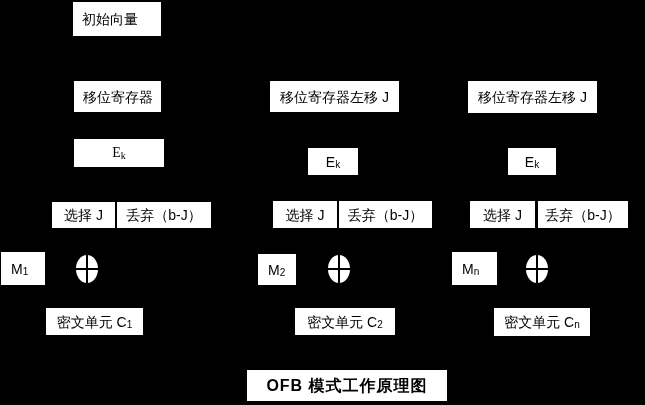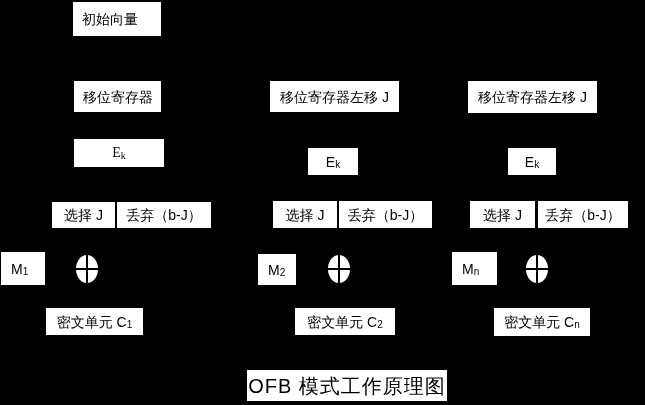--- a/index.html
+++ b/index.html
@@ -19,21 +19,21 @@
     align-items: center;
     justify-content: center;
     white-space: nowrap;
     box-sizing: border-box;
     line-height: 1;
   }
   .align-left { justify-content: flex-start; padding-left: 9px; }
   .m-box { justify-content: flex-start; padding-left: 10px; }
   .serif { font-family: "Liberation Serif", serif; }
   .box sub { font-size: 10px; line-height: 1; transform: translateY(3px); }
-  .title-box { font-weight: normal; font-size: 20px; letter-spacing: 1px; }
+  .title-box { font-weight: bold; font-size: 16px; letter-spacing: 1px; }
   .xor { position: absolute; }
 </style>
 </head>
 <body>
 
 <div class="canvas">
 
   <div class="box align-left" style="left:73px; top:2px; width:88px; height:34px;">
     <span>初始向量</span>
   </div>

